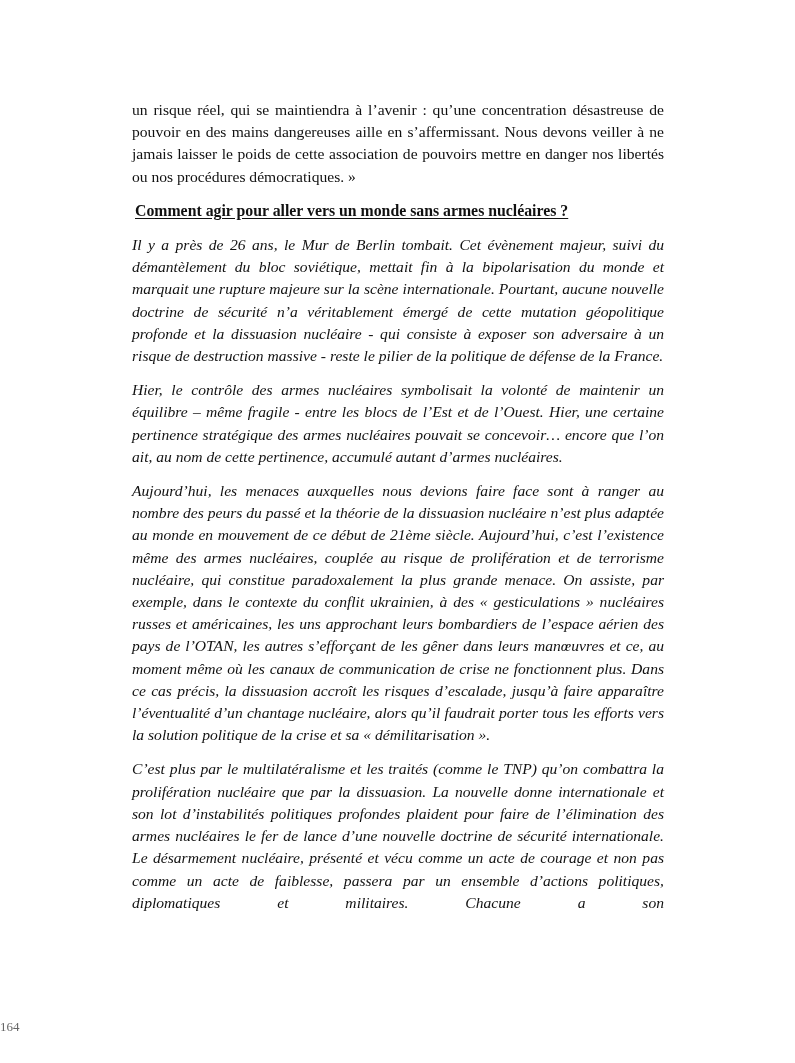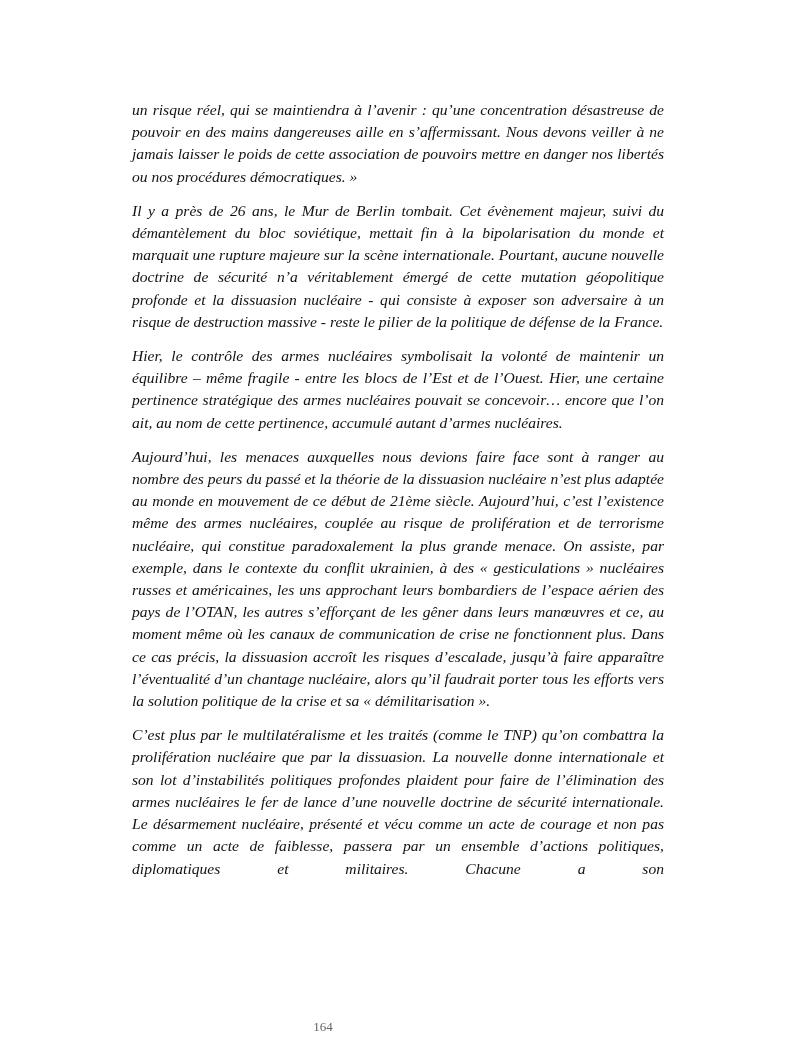--- a/index.html
+++ b/index.html
@@ -2,36 +2,37 @@
 <html><head>
 <meta charset="utf-8">
 <style>
   html, body { margin: 0; padding: 0; background: #ffffff; }
   body { width: 795px; height: 1063px; position: relative; overflow: hidden; }
   .page {
     position: absolute; left: 132px; top: 99px; width: 532px;
     font-family: "Liberation Serif", "DejaVu Serif", serif;
     font-size: 15.6px; line-height: 22.2px; color: #111111;
   }
-  .quote { font-style: italic; text-align: justify; text-align-last: left; margin: 0 0 12px 0; }
+  .quote { text-align: justify; text-align-last: left; margin: 0 0 12px 0; }
   .heading {
     font-weight: bold; text-decoration: underline; text-underline-offset: 2px;
     margin: 0 0 12px 0; padding-left: 3px; font-size: 15.8px;
   }
   .para { text-align: justify; margin: 0 0 12px 0; font-style: italic; }
   .para.last { text-align-last: justify; }
   .page-number {
-    position: absolute; top: 1019px; left: 0; width: 646px; text-align: center;
+    position: absolute; top: 1019px; left: 0; width: 646px; 
     font-family: "Liberation Serif", "DejaVu Serif", serif; font-size: 13px; color: #666666;
   }
 </style>
 </head>
 <body>
 
 <div class="page">
   <p class="quote">un risque réel, qui se maintiendra à l’avenir : qu’une concentration désastreuse de pouvoir en des mains dangereuses aille en s’affermissant. Nous devons veiller à ne jamais laisser le poids de cette association de pouvoirs mettre en danger nos libertés ou nos procédures démocratiques. »</p>
+  <p class="heading">Comment agir pour aller vers un monde sans armes nucléaires ?</p>
   <p class="para">Il y a près de 26 ans, le Mur de Berlin tombait. Cet évènement majeur, suivi du démantèlement du bloc soviétique, mettait fin à la bipolarisation du monde et marquait une rupture majeure sur la scène internationale. Pourtant, aucune nouvelle doctrine de sécurité n’a véritablement émergé de cette mutation géopolitique profonde et la dissuasion nucléaire - qui consiste à exposer son adversaire à un risque de destruction massive - reste le pilier de la politique de défense de la France.</p>
   <p class="para">Hier, le contrôle des armes nucléaires symbolisait la volonté de maintenir un équilibre – même fragile - entre les blocs de l’Est et de l’Ouest. Hier, une certaine pertinence stratégique des armes nucléaires pouvait se concevoir… encore que l’on ait, au nom de cette pertinence, accumulé autant d’armes nucléaires.</p>
   <p class="para">Aujourd’hui, les menaces auxquelles nous devions faire face sont à ranger au nombre des peurs du passé et la théorie de la dissuasion nucléaire n’est plus adaptée au monde en mouvement de ce début de 21ème siècle. Aujourd’hui, c’est l’existence même des armes nucléaires, couplée au risque de prolifération et de terrorisme nucléaire, qui constitue paradoxalement la plus grande menace. On assiste, par exemple, dans le contexte du conflit ukrainien, à des « gesticulations » nucléaires russes et américaines, les uns approchant leurs bombardiers de l’espace aérien des pays de l’OTAN, les autres s’efforçant de les gêner dans leurs manœuvres et ce, au moment même où les canaux de communication de crise ne fonctionnent plus. Dans ce cas précis, la dissuasion accroît les risques d’escalade, jusqu’à faire apparaître l’éventualité d’un chantage nucléaire, alors qu’il faudrait porter tous les efforts vers la solution politique de la crise et sa « démilitarisation ».</p>
   <p class="para last">C’est plus par le multilatéralisme et les traités (comme le TNP) qu’on combattra la prolifération nucléaire que par la dissuasion. La nouvelle donne internationale et son lot d’instabilités politiques profondes plaident pour faire de l’élimination des armes nucléaires le fer de lance d’une nouvelle doctrine de sécurité internationale. Le désarmement nucléaire, présenté et vécu comme un acte de courage et non pas comme un acte de faiblesse, passera par un ensemble d’actions politiques, diplomatiques et militaires. Chacune a son</p>
 </div>
 
 <div class="page-number">164</div>
 
 </body></html>

